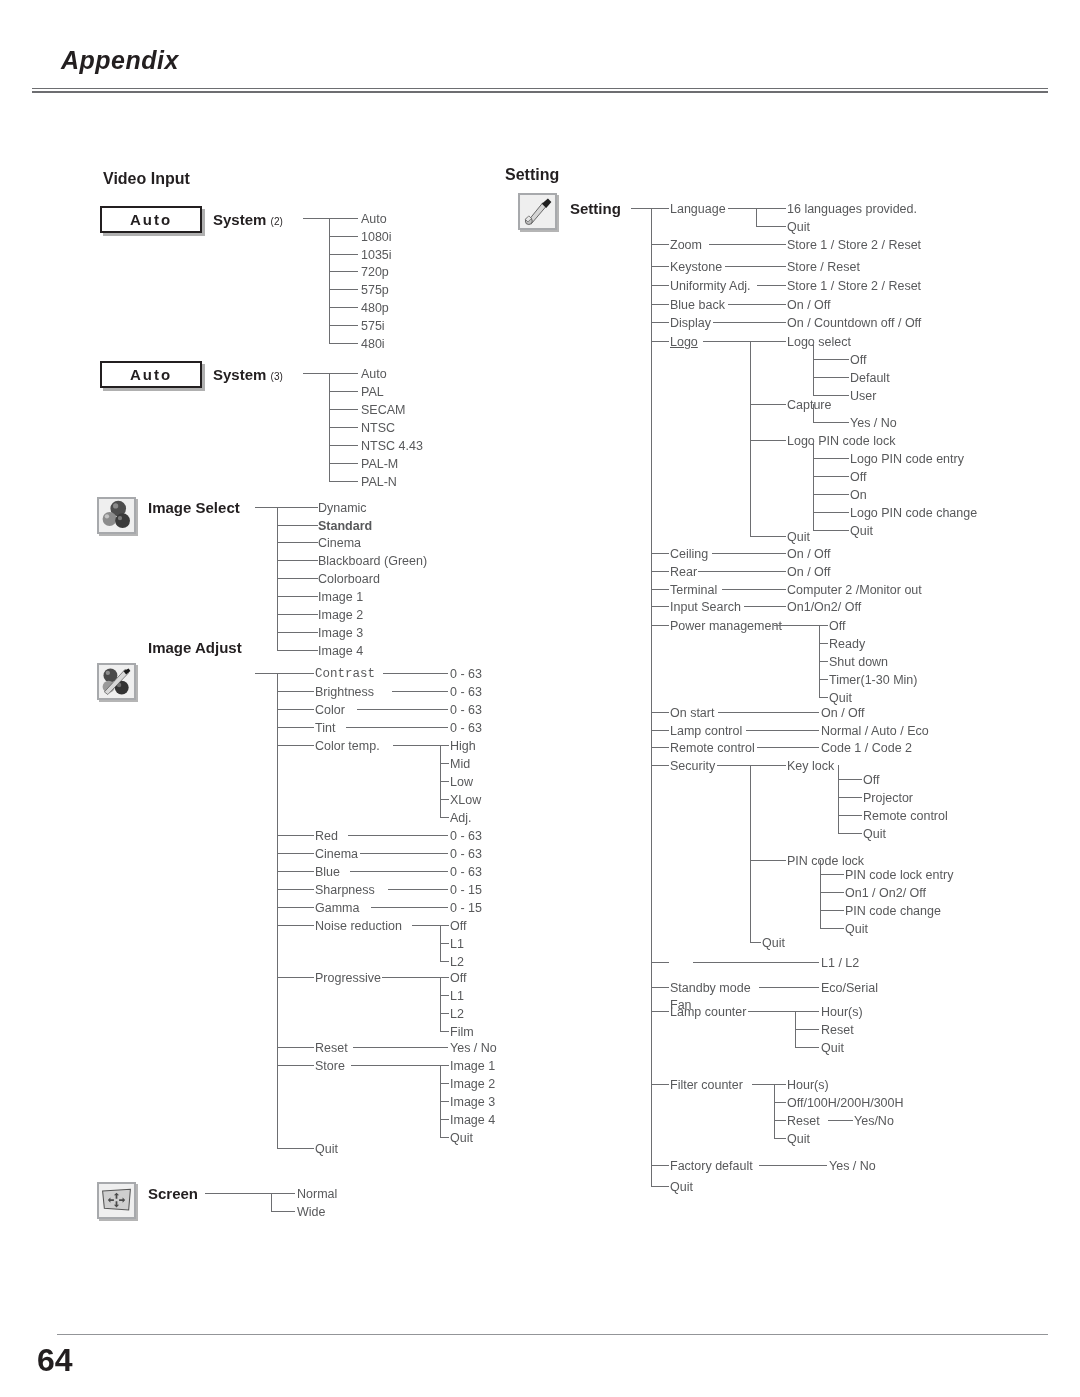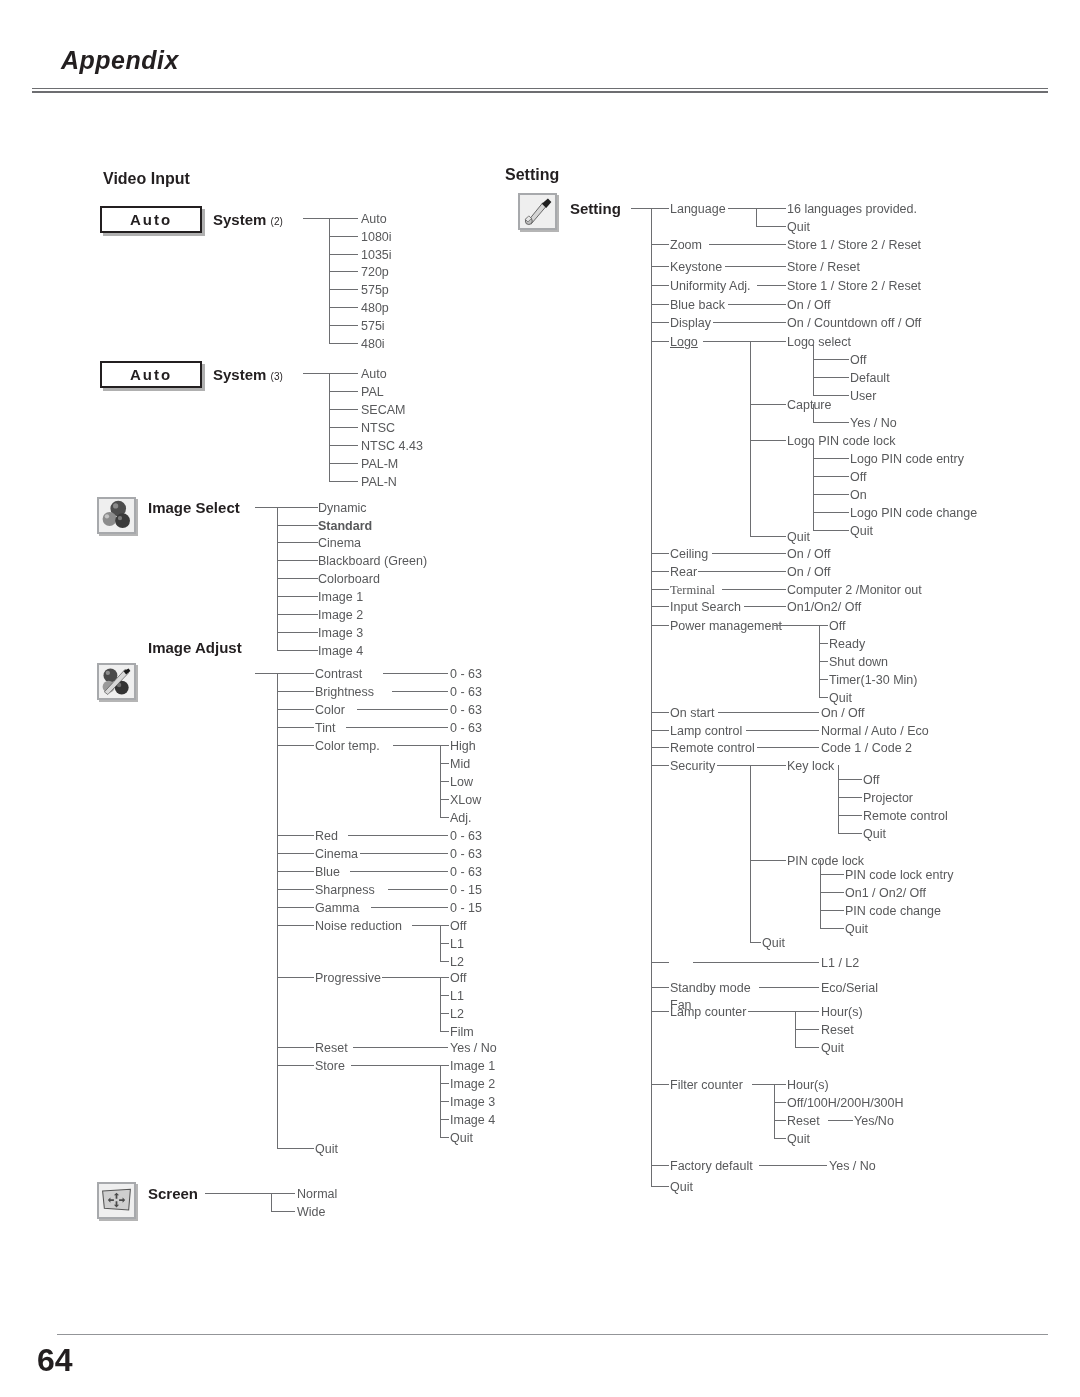--- a/index.html
+++ b/index.html
@@ -181,21 +181,21 @@
     <circle cx="23" cy="23" r="2.5" fill="#6f6f6f"></circle>
     <path d="M6 31 L30 5 L34 9 L10 34 Z" fill="#d8d8d8" stroke="#555" stroke-width="0.8"></path>
     <path d="M28 7 L34 4 L36 7 L31 11 Z" fill="#1a1a1a"></path>
   </svg>
 </div>
 <div class="branch-head" style="left:148px; top:639px;text-align:center;">Image Adjust</div>
 <div class="hline" style="left:255px; top:673px; width:59px;"></div>
 <div class="vline" style="left:277px; top:673px; height:475px;"></div>
 
 <div class="hline" style="left:277px; top:673px; width:37px;"></div>
-<div class="leaf" style="left:315px; top:668px;">Contrast</div>
+<div class="leaf" style="left:315px; top:668px;font-family:Liberation Mono, monospace;">Contrast</div>
 <div class="hline" style="left:383px; top:673px; width:65px;"></div>
 <div class="leaf" style="left:450px; top:668px;">0 - 63</div>
 
 <div class="hline" style="left:277px; top:691px; width:37px;"></div>
 <div class="leaf" style="left:315px; top:686px;">Brightness</div>
 <div class="hline" style="left:392px; top:691px; width:56px;"></div>
 <div class="leaf" style="left:450px; top:686px;">0 - 63</div>
 
 <div class="hline" style="left:277px; top:709px; width:37px;"></div>
 <div class="leaf" style="left:315px; top:704px;">Color</div>
@@ -399,21 +399,21 @@
 <div class="leaf" style="left:670px; top:548px;">Ceiling</div>
 <div class="hline" style="left:712px; top:553px; width:74px;"></div>
 <div class="leaf" style="left:787px; top:548px;">On / Off</div>
 
 <div class="hline" style="left:651px; top:571px; width:18px;"></div>
 <div class="leaf" style="left:670px; top:566px;">Rear</div>
 <div class="hline" style="left:698px; top:571px; width:88px;"></div>
 <div class="leaf" style="left:787px; top:566px;">On / Off</div>
 
 <div class="hline" style="left:651px; top:589px; width:18px;"></div>
-<div class="leaf" style="left:670px; top:584px;font-family:Liberation Serif, serif;">Terminal</div>
+<div class="leaf" style="left:670px; top:584px;">Terminal</div>
 <div class="hline" style="left:722px; top:589px; width:64px;"></div>
 <div class="leaf" style="left:787px; top:584px;">Computer 2 /Monitor out</div>
 
 <div class="hline" style="left:651px; top:606px; width:18px;"></div>
 <div class="leaf" style="left:670px; top:601px;">Input Search</div>
 <div class="hline" style="left:744px; top:606px; width:42px;"></div>
 <div class="leaf" style="left:787px; top:601px;">On1/On2/ Off</div>
 
 <div class="hline" style="left:651px; top:625px; width:18px;"></div>
 <div class="leaf" style="left:670px; top:620px;">Power management</div>

